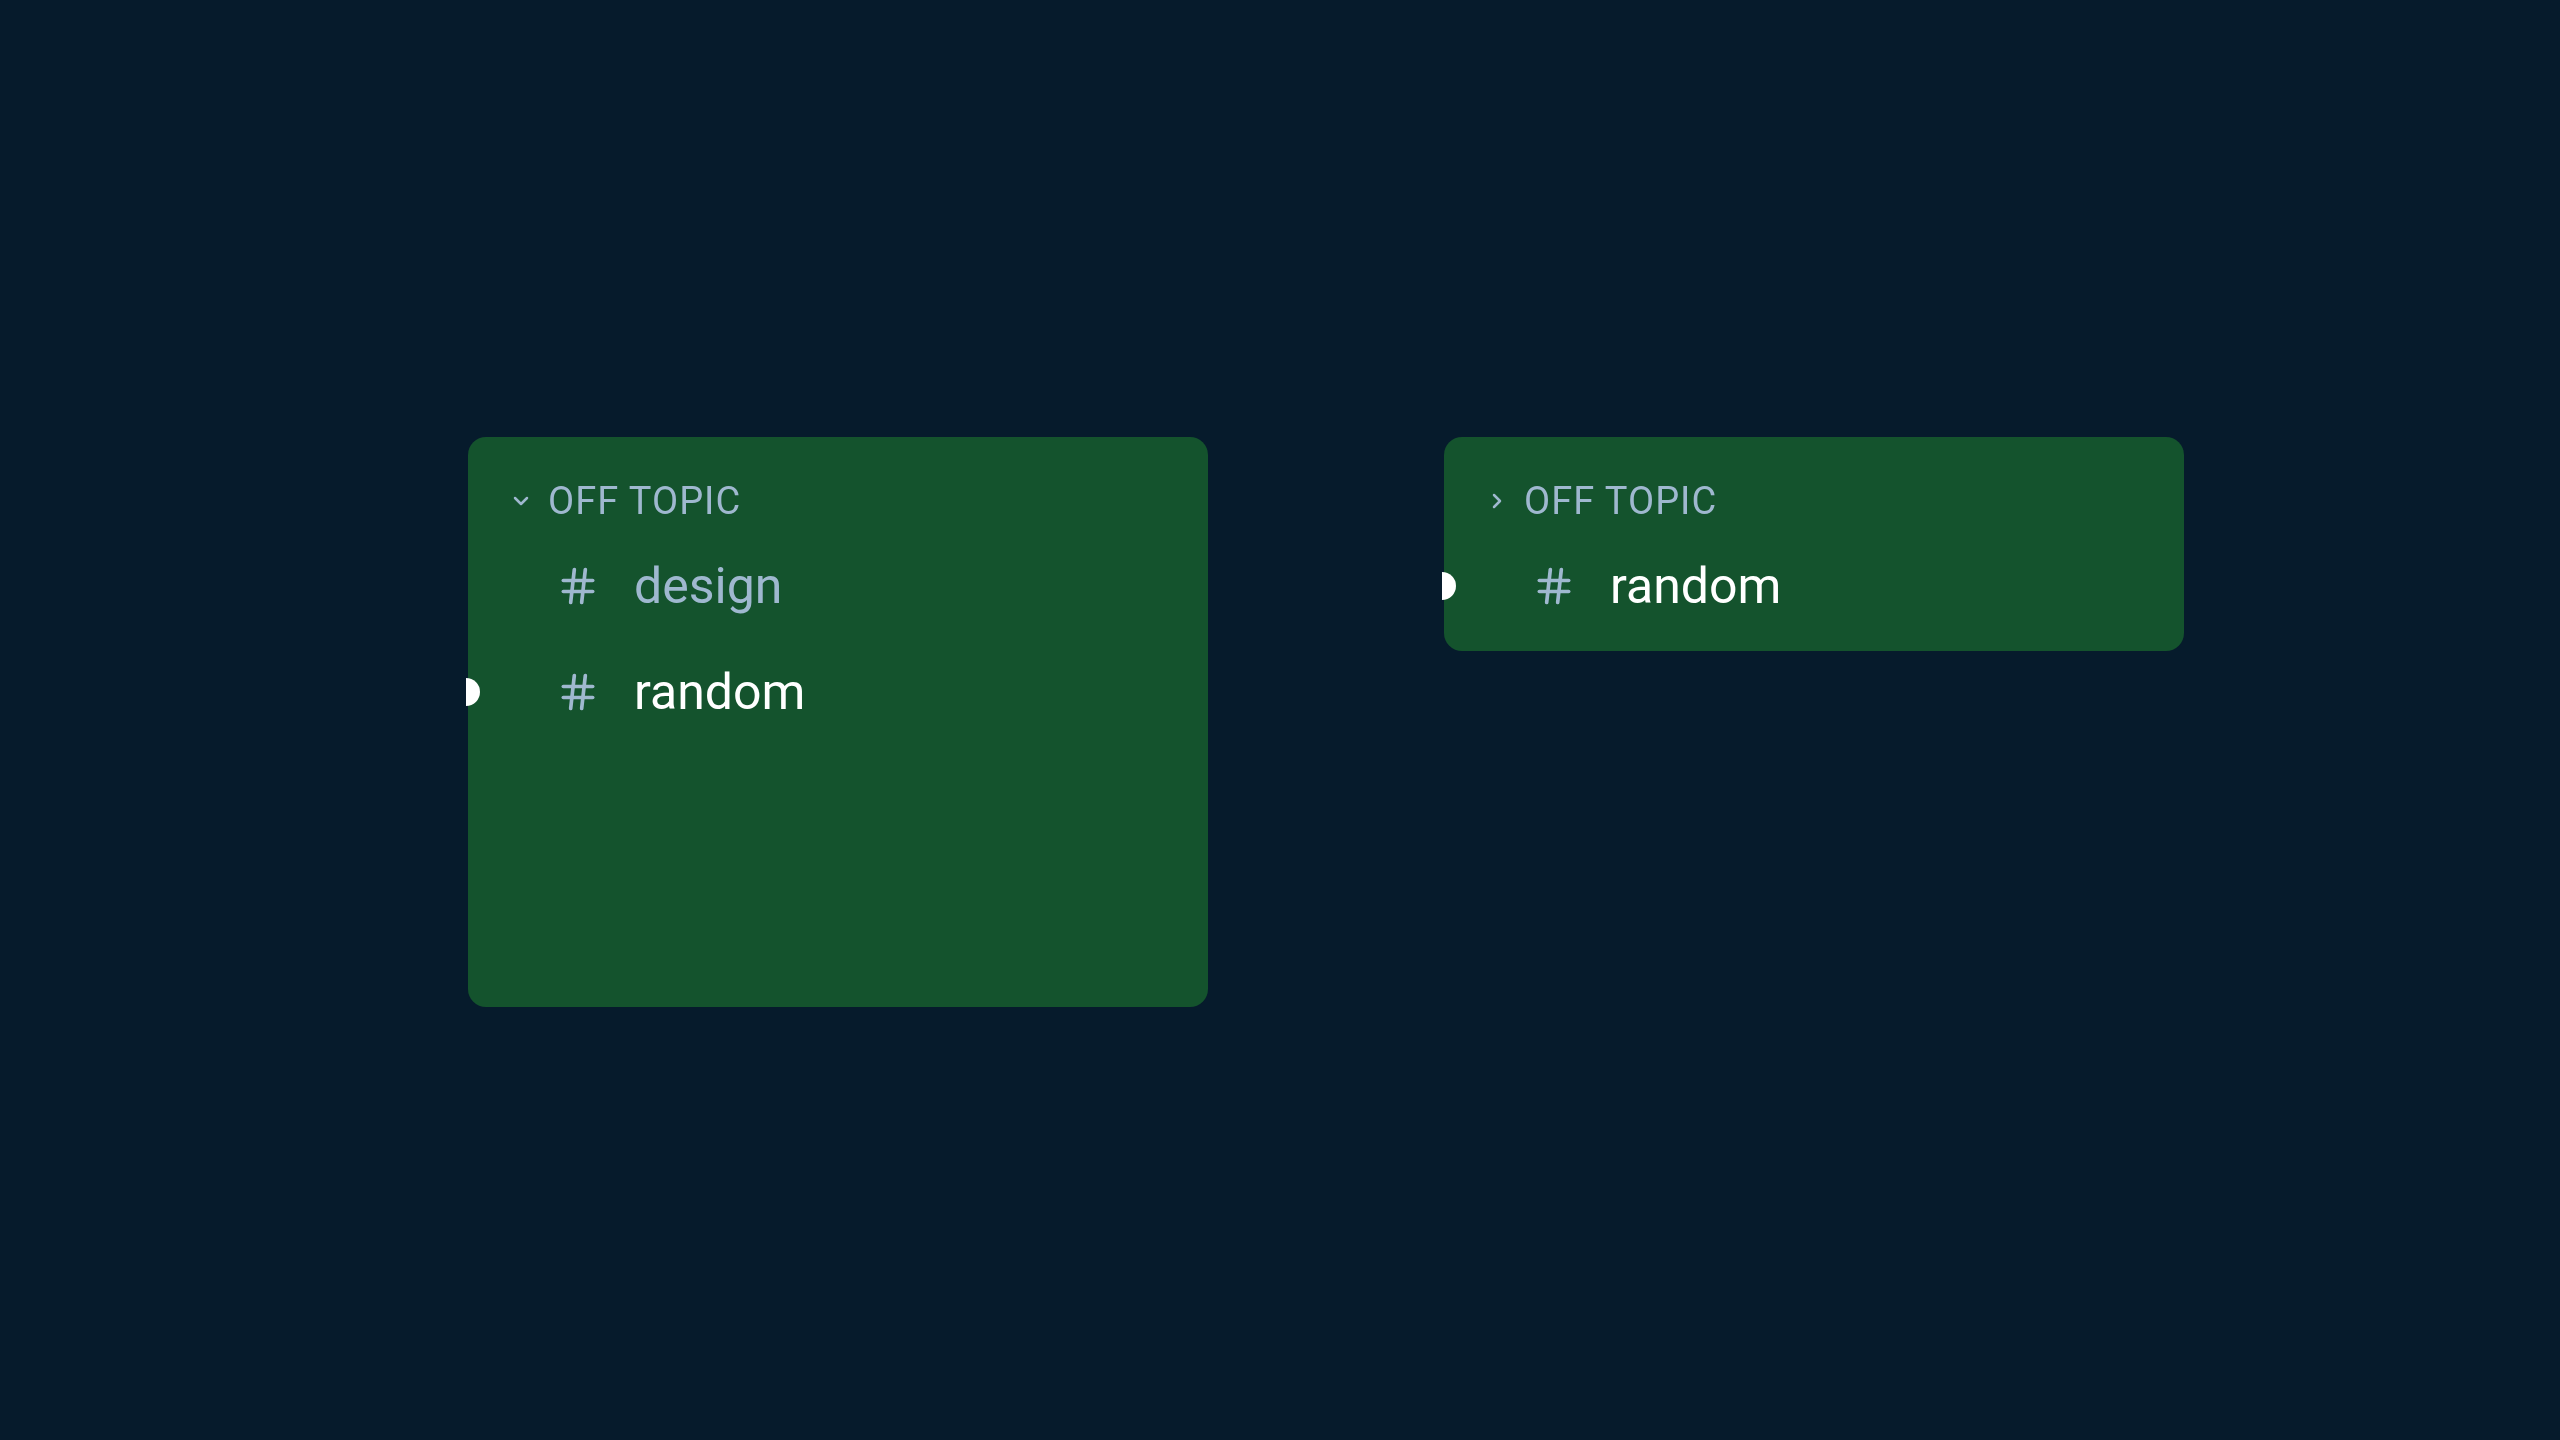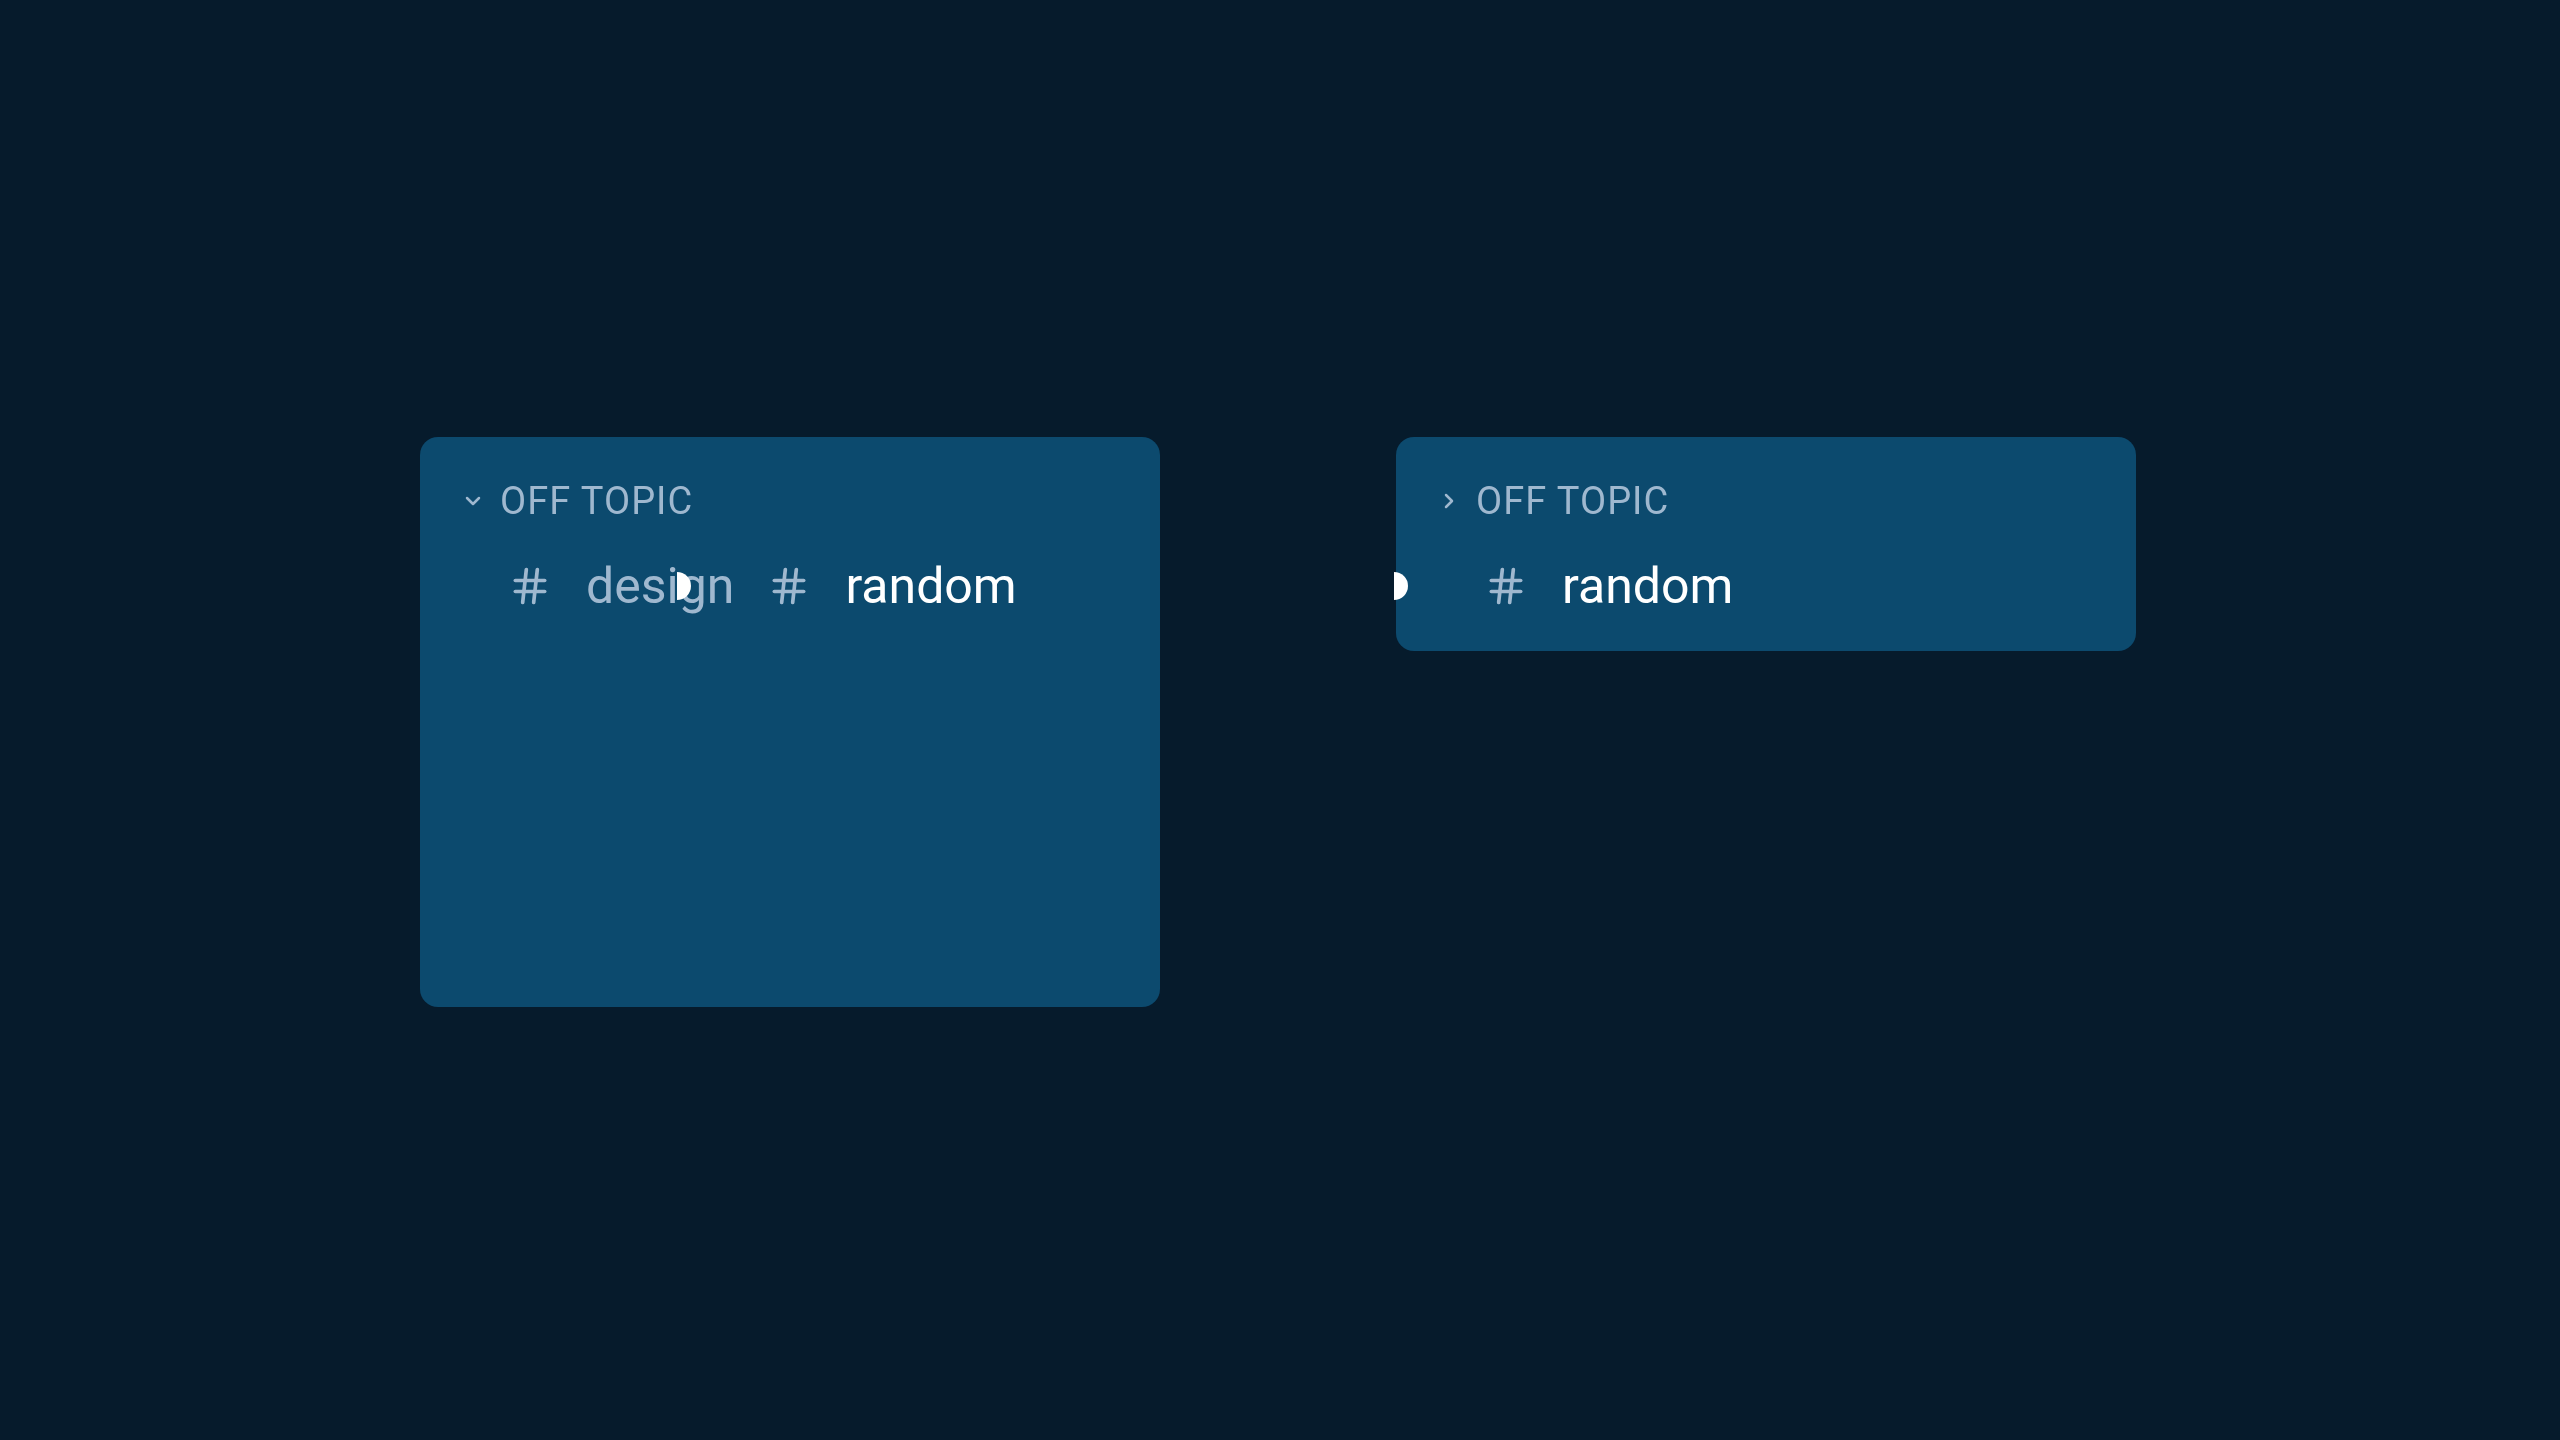--- a/index.html
+++ b/index.html
@@ -10,24 +10,25 @@
     body {
       width: 2560px;
       height: 1440px;
       background-color: #061b2c;
       font-family: -apple-system, BlinkMacSystemFont, "Segoe UI", Roboto, "Helvetica Neue", Arial, sans-serif;
       position: relative;
       overflow: hidden;
     }
     .panel {
       position: absolute;
-      background-color: #0c4a6e;
+      background-color: #14532d;
       border-radius: 18px;
       padding: 42px 32px 42px 40px;
       width: 740px;
+      margin-left: 48px;
     }
     .panel-left {
       left: 420px;
       top: 437px;
       min-height: 570px;
     }
     .panel-right {
       left: 1396px;
       top: 437px;
       padding-bottom: 36px;
@@ -58,22 +59,22 @@
     }
     .category-label {
       color: #9fb8cf;
       font-size: 38px;
       font-weight: 400;
       letter-spacing: 1px;
       text-transform: uppercase;
     }
     .channel-list {
       display: flex;
-      flex-direction: row;
-      gap: 33px;
+      flex-direction: column;
+      gap: 48px;
       padding-left: 48px;
     }
     .channel-item {
       display: flex;
       align-items: center;
       gap: 34px;
       cursor: pointer;
       position: relative;
     }
     .hash-icon {

